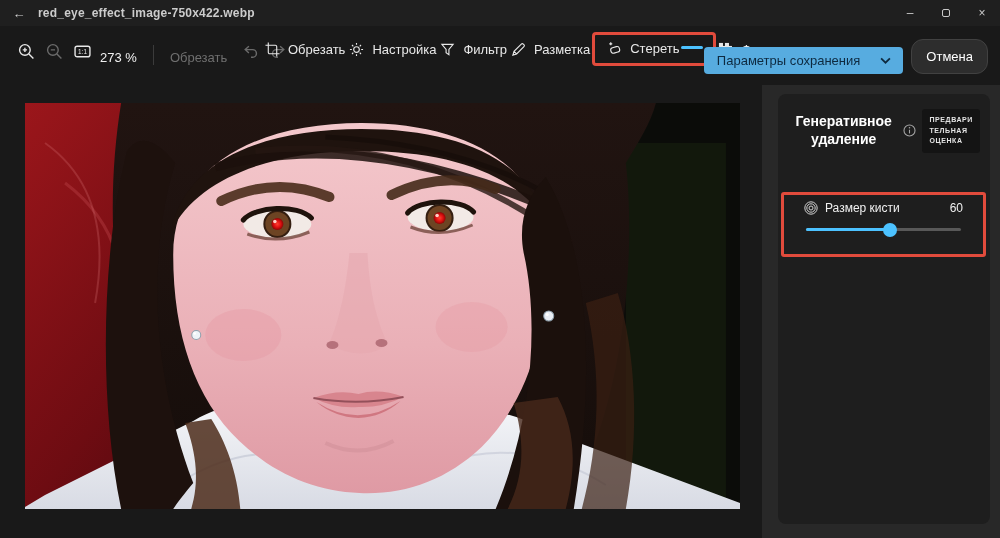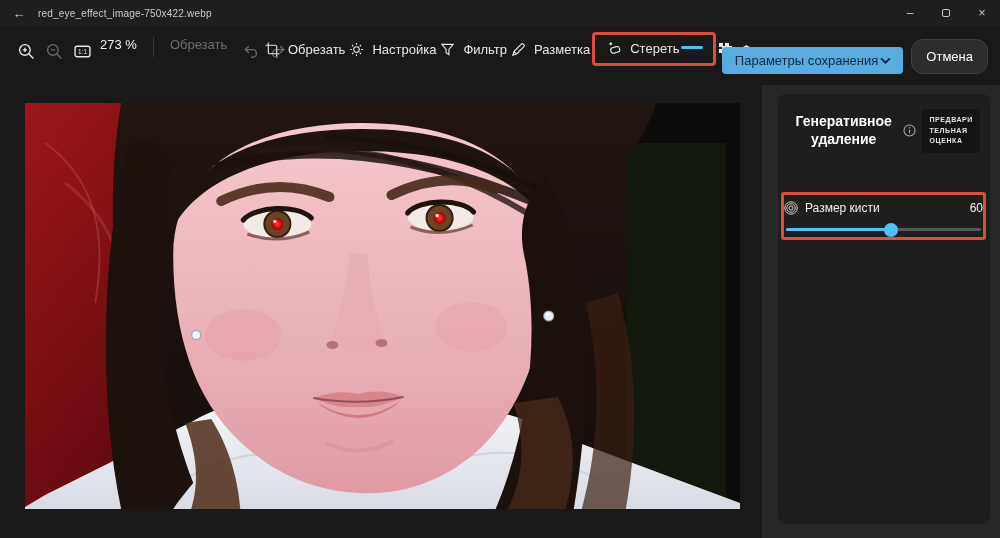--- a/index.html
+++ b/index.html
@@ -7,44 +7,44 @@
     --annotation:#E14B3C;
     --savebg:#57ACE0;
   }
   *{margin:0;padding:0;box-sizing:border-box;font-family:"Liberation Sans","DejaVu Sans",sans-serif;}
   html,body{background:#191919;}
   .app{position:relative;width:1000px;height:538px;background:#191919;overflow:hidden;}
 
   
   .titlebar{position:absolute;left:0;top:0;right:0;height:26px;background:#1f1f1f;display:flex;align-items:center;}
   .back-btn{width:38px;height:26px;background:none;border:none;color:#d5d5d5;font-size:13px;cursor:pointer;}
-  .win-title{font-size:10px;color:#cccccc;letter-spacing:.2px;}
+  .win-title{font-size:12px;color:#cccccc;letter-spacing:.2px;font-weight:bold;}
   .win-controls{margin-left:auto;display:flex;height:26px;}
   .win-btn{width:36px;height:26px;background:none;border:none;color:#c9c9c9;font-size:12px;display:flex;align-items:center;justify-content:center;cursor:pointer;}
   .max-box{width:8px;height:8px;border:1px solid #c9c9c9;border-radius:2px;display:inline-block;}
 
   
   .toolbar{position:absolute;left:0;top:26px;right:0;height:52px;}
-  .tb-left{position:absolute;left:12px;top:11px;display:flex;align-items:flex-start;}
+  .tb-left{position:absolute;left:12px;top:11px;display:flex;align-items:flex-end;}
   .icon-btn{width:28px;height:28px;border:none;background:none;border-radius:4px;display:flex;align-items:center;justify-content:center;cursor:pointer;}
   .icon-btn svg{stroke:#e8e8e8;fill:none;stroke-width:1.3;}
   .icon-btn.dim svg{stroke:#6b6b6b;}
   .zoom-level{font-size:13px;color:#f0f0f0;margin:0 9px 0 4px;}
   .tb-sep{width:1px;height:20px;background:#3b3b3b;margin:0 7px;}
   .reset-btn{background:none;border:none;color:#6f6f6f;font-size:13px;padding:0 9px;cursor:pointer;}
 
   .tabs{position:absolute;left:263px;top:6px;width:476px;display:flex;align-items:center;justify-content:space-between;}
   .tab{display:flex;align-items:center;gap:8px;background:none;border:none;color:#e8e8e8;font-size:13px;padding:9px 2px;cursor:pointer;white-space:nowrap;}
   .tab svg{stroke:#e8e8e8;fill:none;stroke-width:1.2;}
   .annotation-box{border:3px solid var(--annotation);border-radius:4px;display:flex;flex-direction:row;align-items:center;padding:1px 10px 4px;}
   .annotation-box .tab{padding:5px 2px 3px;}
   .tab-underline{width:22px;height:3px;border-radius:2px;background:var(--accent);}
 
   .tb-right{position:absolute;right:12px;top:13px;display:flex;gap:8px;}
-  .save-btn{display:flex;align-items:center;gap:2px;background:var(--savebg);color:#0e2a40;border:none;border-radius:4px;font-size:13px;padding:6px 12px 6px 13px;cursor:pointer;margin-top:8px;}
+  .save-btn{display:flex;align-items:center;gap:20px;background:var(--savebg);color:#0e2a40;border:none;border-radius:4px;font-size:13px;padding:6px 12px 6px 13px;cursor:pointer;margin-top:8px;}
   .save-btn svg{stroke:#0e2a40;fill:none;stroke-width:1.6;}
   .cancel-btn{background:#2d2d2d;border:1px solid #414141;color:#ffffff;border-radius:12px;font-size:13px;padding:6px 14px;cursor:pointer;}
 
   
   .photo{position:absolute;left:25px;top:103px;width:715px;height:406px;cursor:crosshair;}
   .photo svg{display:block;width:100%;height:100%;}
 
   
   .sidebar{position:absolute;left:762px;top:85px;width:238px;height:453px;background:#282828;}
   .card{position:absolute;left:16px;top:9px;width:212px;height:430px;background:#1e1e1e;border-radius:8px;}
@@ -53,21 +53,21 @@
   .info-icon{flex:0 0 auto;display:flex;cursor:pointer;background:none;border:none;}
   .info-icon svg{stroke:#a5a5a5;fill:none;stroke-width:1;}
   .badge{background:#141414;border-radius:3px;padding:6px 7px;line-height:1.5;}
   .badge span{display:block;font-size:7px;font-weight:700;letter-spacing:.6px;color:#e4e4e4;}
   .auto-row{display:flex;align-items:center;gap:8px;padding:13px 10px 0 12px;}
   .auto-label{flex:1;font-size:12px;color:#e2e2e2;text-align:center;line-height:1.3;}
   .toggle{position:relative;width:34px;height:16px;border-radius:9px;background:var(--accent);border:none;cursor:pointer;flex:0 0 auto;}
   .toggle .knob{position:absolute;right:3px;top:3px;width:10px;height:10px;border-radius:50%;background:#1c1c1c;}
   .toggle-state{font-size:12px;color:#f2f2f2;}
 
-  .brush-box{position:absolute;left:19px;top:107px;width:205px;height:48px;border:3px solid var(--annotation);border-radius:3px;padding:6px 0 0;}
+  .brush-box{position:absolute;left:19px;top:107px;width:205px;height:65px;border:3px solid var(--annotation);border-radius:3px;padding:6px 20px 0;}
   .brush-head{display:flex;align-items:center;gap:7px;}
   .brush-head svg{stroke:#d2d2d2;fill:none;stroke-width:1;}
   .brush-label{flex:1;font-size:12px;color:#f0f0f0;}
   .brush-value{font-size:12px;color:#f0f0f0;}
   .slider{position:relative;height:18px;margin:6px 2px 0;cursor:pointer;}
   .slider .track{position:absolute;left:0;right:0;top:7px;height:3px;border-radius:2px;background:#585858;}
   .slider .fill{position:absolute;left:0;top:7px;height:3px;border-radius:2px;background:var(--accent);}
   .slider .thumb{position:absolute;top:2px;width:14px;height:14px;margin-left:-7px;border-radius:50%;background:var(--accent);cursor:grab;}
 </style>
 </head>

